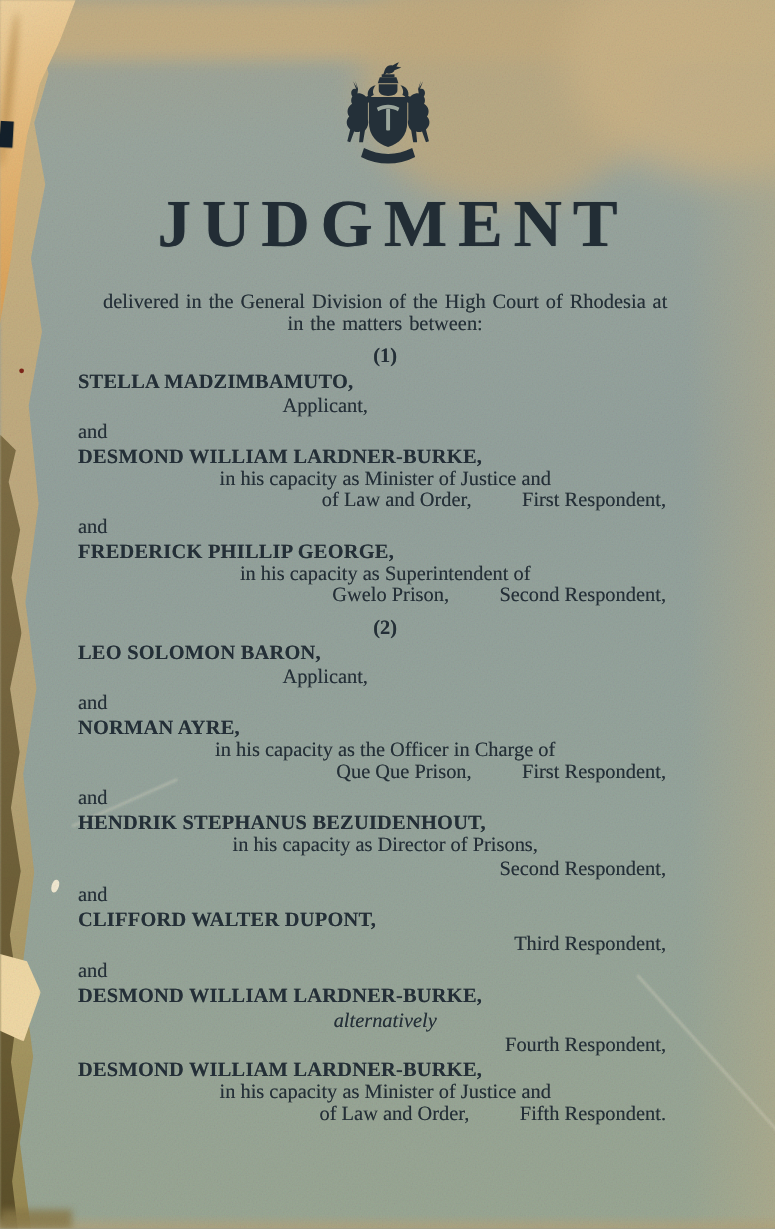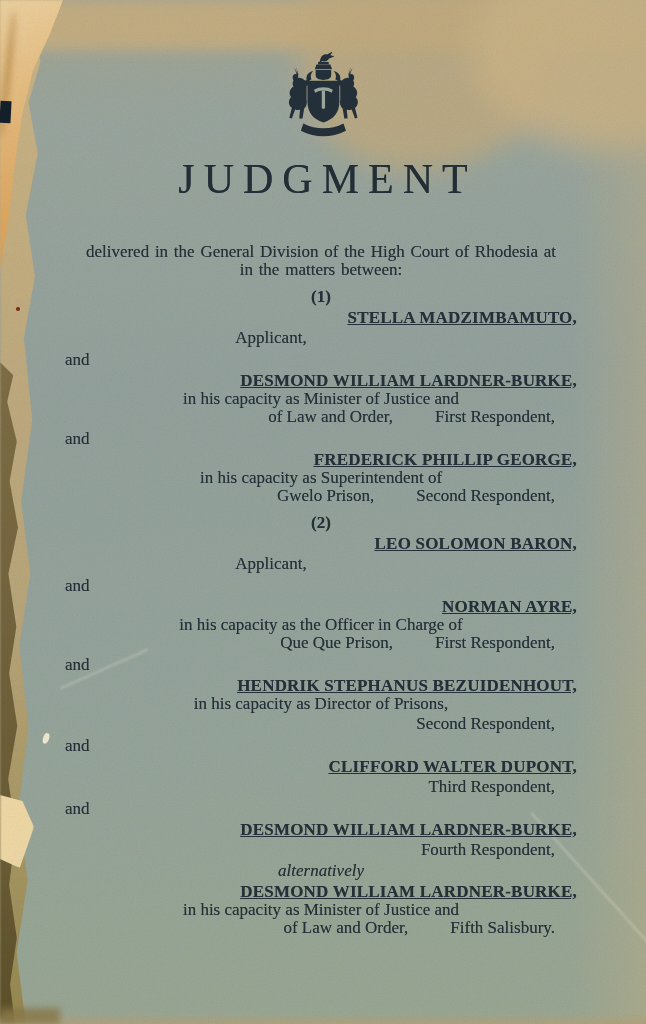--- a/index.html
+++ b/index.html
@@ -31,28 +31,28 @@
   .bottom-left-dark{left:0;bottom:0;width:60px;height:16px;background:#8a7948;filter:blur(3px);opacity:.8;}
   .crease-1{left:498px;top:886px;width:200px;height:2px;background:rgba(222,217,197,.45);transform:rotate(48deg);filter:blur(1px);}
   .crease-2{left:56px;top:668px;width:96px;height:2px;background:rgba(226,221,201,.4);transform:rotate(-24deg);filter:blur(1px);}
   .white-speck{left:43px;top:733px;width:6px;height:11px;background:#f2ead2;border-radius:50% 40% 55% 45%;transform:rotate(14deg);}
   .red-dot{left:16px;top:307px;width:4px;height:4px;background:#7e2518;border-radius:50%;}
   .grain{left:0;top:0;opacity:.17;mix-blend-mode:multiply;}
 
   
   .emblem{position:absolute;left:50%;top:52px;transform:translateX(-50%);z-index:20;}
   .doc-title{position:absolute;left:0;top:155px;width:646px;text-align:center;z-index:20;
-    font-size:42px;letter-spacing:9px;text-indent:9px;color:#222d35;
-    text-shadow:0 0 .6px rgba(34,45,53,.75);}
+    font-size:56px;letter-spacing:9px;text-indent:9px;color:#222d35;
+    text-shadow:0 0 .6px rgba(34,45,53,.75);font-weight:bold;}
   .text-col{position:absolute;left:65px;top:243px;width:512px;z-index:20;
     font-size:17px;line-height:18px;color:#242f37;text-shadow:0 0 .5px rgba(36,47,55,.55);}
   .line{white-space:nowrap;}
   .t-intro{text-align:center;word-spacing:1.5px;}
   .t-number{text-align:center;font-weight:bold;margin-top:9px;}
-  .t-name{text-align:right;font-weight:bold;margin-top:3px;letter-spacing:.2px;text-decoration:underline;}
+  .t-name{text-align:left;font-weight:bold;margin-top:3px;letter-spacing:.2px;}
   .t-capacity{text-align:center;}
   .t-connector{text-align:left;margin-top:4px;margin-bottom:1px;}
   .t-alt{text-align:center;font-style:italic;margin-top:3px;}
   .t-role{text-align:right;padding-right:22px;margin-top:2px;}
   .t-role-app{text-align:center;padding-right:100px;margin-top:2px;}
   .t-pair{text-align:right;padding-right:22px;}
   .spacer{display:inline-block;width:42px;}
 </style>
 </head>
 <body>
@@ -127,25 +127,25 @@
         <div class="line t-pair"><span>Que Que Prison,</span><span class="spacer"></span><span>First Respondent,</span></div>
         <div class="line t-connector">and</div>
         <div class="line t-name">HENDRIK STEPHANUS BEZUIDENHOUT,</div>
         <div class="line t-capacity">in his capacity as Director of Prisons,</div>
         <div class="line t-role">Second Respondent,</div>
         <div class="line t-connector">and</div>
         <div class="line t-name">CLIFFORD WALTER DUPONT,</div>
         <div class="line t-role">Third Respondent,</div>
         <div class="line t-connector">and</div>
         <div class="line t-name">DESMOND WILLIAM LARDNER-BURKE,</div>
+        <div class="line t-alt">alternatively</div>
         <div class="line t-role">Fourth Respondent,</div>
-        <div class="line t-alt">alternatively</div>
         <div class="line t-name">DESMOND WILLIAM LARDNER-BURKE,</div>
         <div class="line t-capacity">in his capacity as Minister of Justice and</div>
-        <div class="line t-pair"><span>of Law and Order,</span><span class="spacer"></span><span>Fifth Salisbury.</span></div>
+        <div class="line t-pair"><span>of Law and Order,</span><span class="spacer"></span><span>Fifth Respondent.</span></div>
       </div>
   </div>
 
   <svg class="layer grain" width="646" height="1024" aria-hidden="true">
     <filter id="g">
         <feTurbulence type="fractalNoise" baseFrequency="0.8" numOctaves="2" stitchTiles="stitch"></feTurbulence>
       </filter>
     <rect width="646" height="1024" filter="url(#g)"></rect>
   </svg>
 

